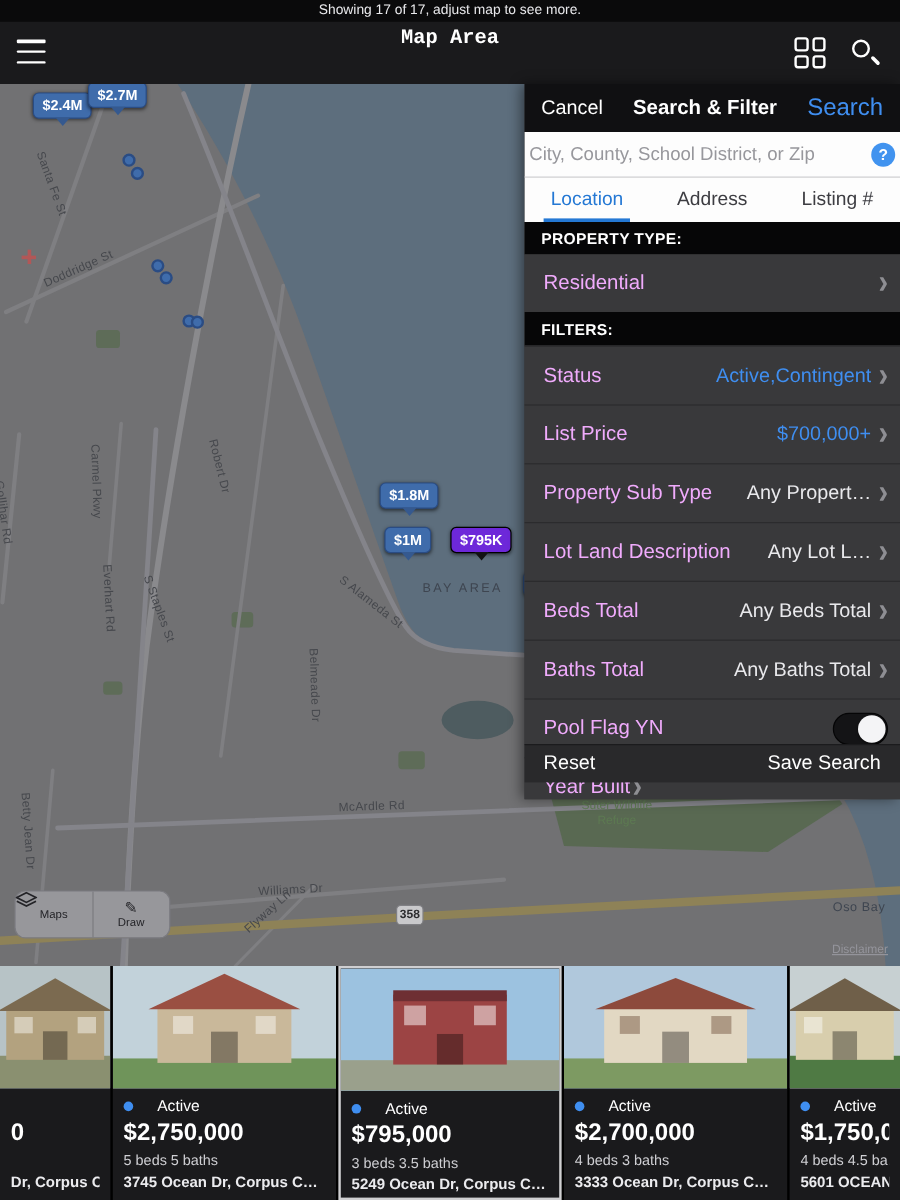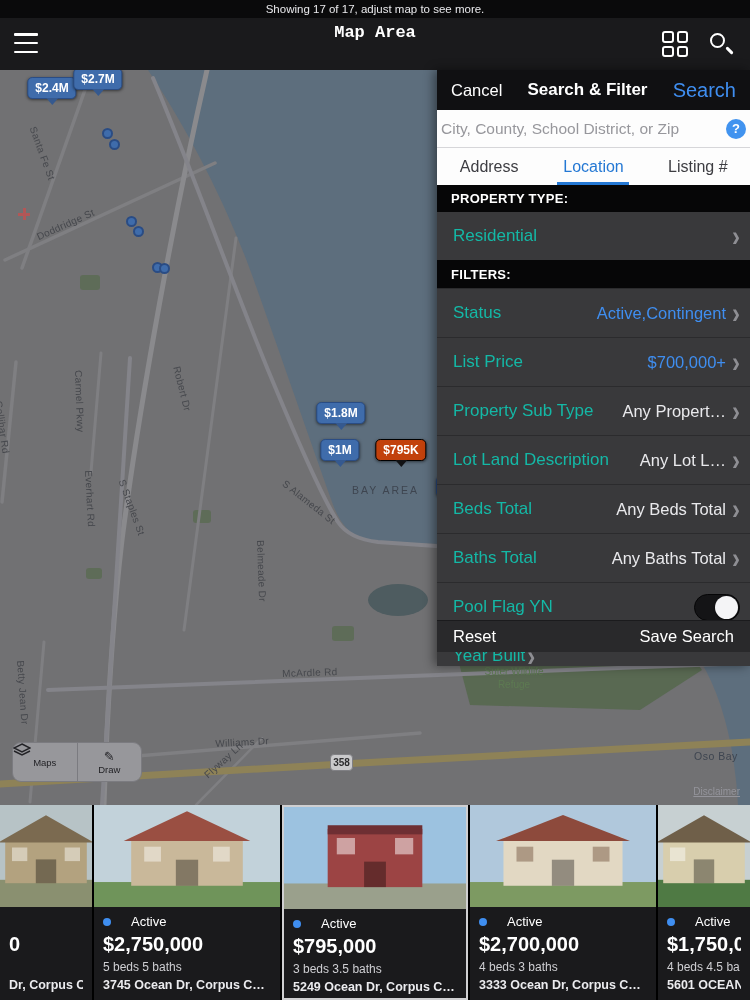--- a/index.html
+++ b/index.html
@@ -23,21 +23,21 @@
 
   
   #map { position:absolute; top:70px; left:0; width:750px; height:735px; background:#717173; overflow:hidden; }
   #map svg { position:absolute; left:0; top:0; }
   .street { position:absolute; color:#46484d; font-size:10px; white-space:nowrap; transform-origin:0 0; letter-spacing:.3px; }
   .arealbl { position:absolute; color:#3e4550; font-size:10.5px; letter-spacing:2px; white-space:nowrap; }
   .greenlbl { position:absolute; color:#5d7a52; font-size:10px; width:92px; text-align:center; line-height:1.25; }
   .pin { position:absolute; transform:translateX(-50%); z-index:5; cursor:pointer; }
   .pin .bubble { background:#3f6cab; border:1px solid #2a4c84; color:#fff; font-size:12px; font-weight:bold; padding:3px 7px; border-radius:5px; white-space:nowrap; box-shadow:0 1px 3px rgba(0,0,0,.5); }
   .pin .tail { width:0; height:0; margin:-1px auto 0; border-left:6px solid transparent; border-right:6px solid transparent; border-top:7px solid #35598f; }
-  .pin.dark .bubble { background:#c2410c; border-color:#000; }
+  .pin.dark .bubble { background:#6d28d9; border-color:#000; }
   .pin.dark .tail { border-top-color:#121214; }
   .dotpin { position:absolute; width:11px; height:11px; border-radius:50%; background:#3f6cab; border:2px solid #2a4c84; cursor:pointer; z-index:4; }
   .hospital { position:absolute; width:12px; height:12px; z-index:3; }
   .hospital::before, .hospital::after { content:""; position:absolute; background:#b25757; }
   .hospital::before { left:4.5px; top:0; width:3px; height:12px; }
   .hospital::after { left:0; top:4.5px; width:12px; height:3px; }
   #mapcontrols { position:absolute; left:12px; top:672px; width:130px; height:40px; background:#97979b; border:1px solid #7b7b80; border-radius:9px; display:flex; z-index:6; }
   #mapcontrols .mcell { flex:1; display:flex; flex-direction:column; align-items:center; justify-content:center; cursor:pointer; color:#232327; }
   #mapcontrols .mcell + .mcell { border-left:1px solid #7b7b80; }
   #mapcontrols .mlabel { font-size:9.5px; margin-top:1px; }
@@ -58,21 +58,21 @@
   .ptabs { position:absolute; top:78px; left:0; width:100%; height:37px; background:#fdfdfd; display:flex; }
   .ptab { flex:1; display:flex; align-items:center; justify-content:center; font-size:16px; color:#3d3d42; cursor:pointer; position:relative; }
   .ptab.active { color:#2478d4; }
   .ptab.active::after { content:""; position:absolute; bottom:0; left:50%; transform:translateX(-50%); width:72px; height:3px; background:#2478d4; }
   .pbody { position:absolute; top:115px; left:0; width:100%; }
   .sechdr { height:27px; background:#060607; color:#fff; font-size:13px; font-weight:bold; display:flex; align-items:center; padding:0 14px; letter-spacing:.3px; }
   .sechdr.f { height:28px; }
   .prow { height:48px; background:#39393b; display:flex; align-items:center; padding:0 10px 0 16px; cursor:pointer; }
   .prow.f { height:49px; border-top:1px solid #2b2b2d; }
   .prow.f:first-of-type { border-top:none; }
-  .prow .lab { color:#14b8a6; font-size:17px; flex:none; }
+  .prow .lab { color:#f0abfc; font-size:17px; flex:none; }
   .prow .val { flex:1; text-align:right; font-size:16.5px; color:#e9e9ec; margin-right:4px; white-space:nowrap; overflow:hidden; }
   .prow .val.blue { color:#3f8ef0; }
   .chev { color:#8e8e93; font-size:24px; line-height:20px; font-weight:bold; margin-left:2px; transform:scaleY(1.2); flex:none; }
   .toggle { margin-left:auto; width:46px; height:27px; border-radius:14px; background:#141416; border:1px solid #050506; position:relative; cursor:pointer; flex:none; }
   .toggle::after { content:""; position:absolute; right:1px; top:1px; width:23px; height:23px; border-radius:50%; background:#f4f4f6; box-shadow:0 1px 2px rgba(0,0,0,.5); }
   .pfoot { position:absolute; top:550px; left:0; width:100%; height:32px; background:#29292b; border-top:1px solid #1b1b1d; display:flex; align-items:center; justify-content:space-between; padding:0 16px; z-index:5; }
   .pfoot span { color:#fff; font-size:16.5px; cursor:pointer; }
 
   
   #carousel { position:absolute; top:805px; left:0; width:750px; height:195px; background:#000; display:flex; gap:2px; }
@@ -221,22 +221,22 @@
     <div class="phead">
       <span class="pcancel">Cancel</span>
       <span class="ptitle">Search &amp; Filter</span>
       <span class="psearch">Search</span>
     </div>
     <div class="pinput">
       <input type="text" placeholder="City, County, School District, or Zip" style="">
       <div class="helpic">?</div>
     </div>
     <div class="ptabs">
+      <div class="ptab active">Location</div>
       <div class="ptab">Address</div>
-      <div class="ptab active">Location</div>
       <div class="ptab">Listing #</div>
     </div>
     <div class="pbody">
       <div class="sechdr">PROPERTY TYPE:</div>
       <div class="prow">
         <span class="lab">Residential</span>
         <span class="val"></span>
         <span class="chev">›</span>
       </div>
       <div class="sechdr f">FILTERS:</div>

